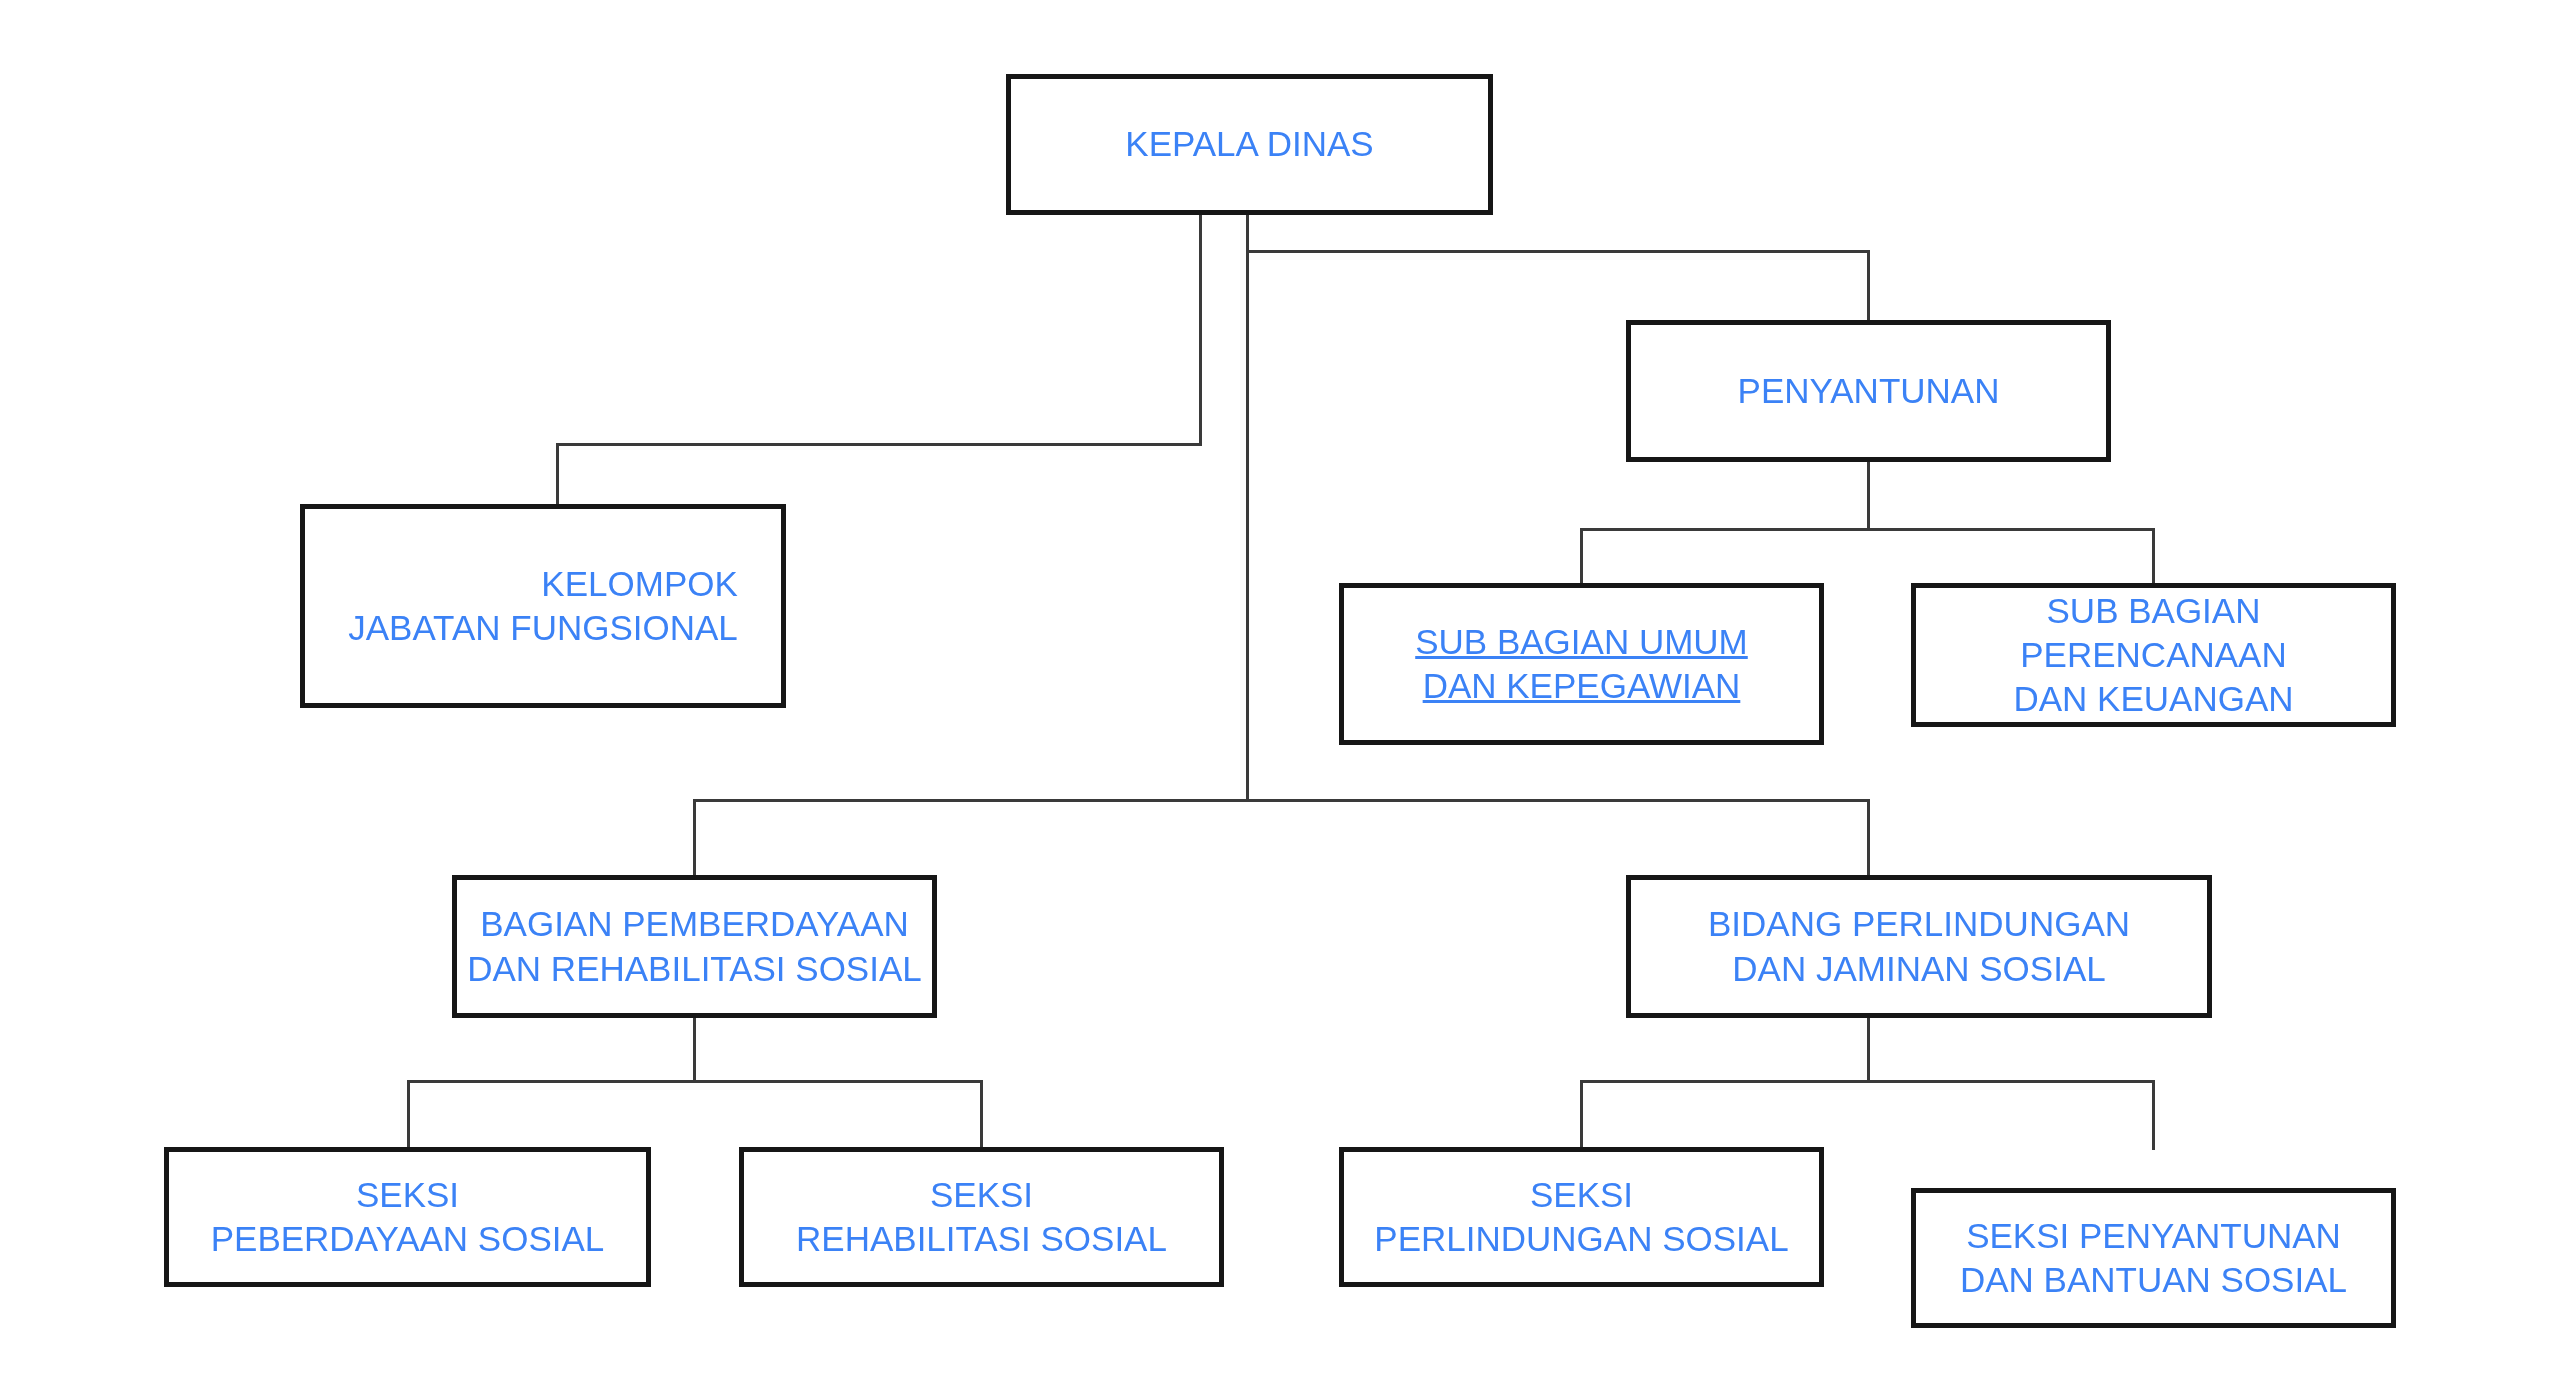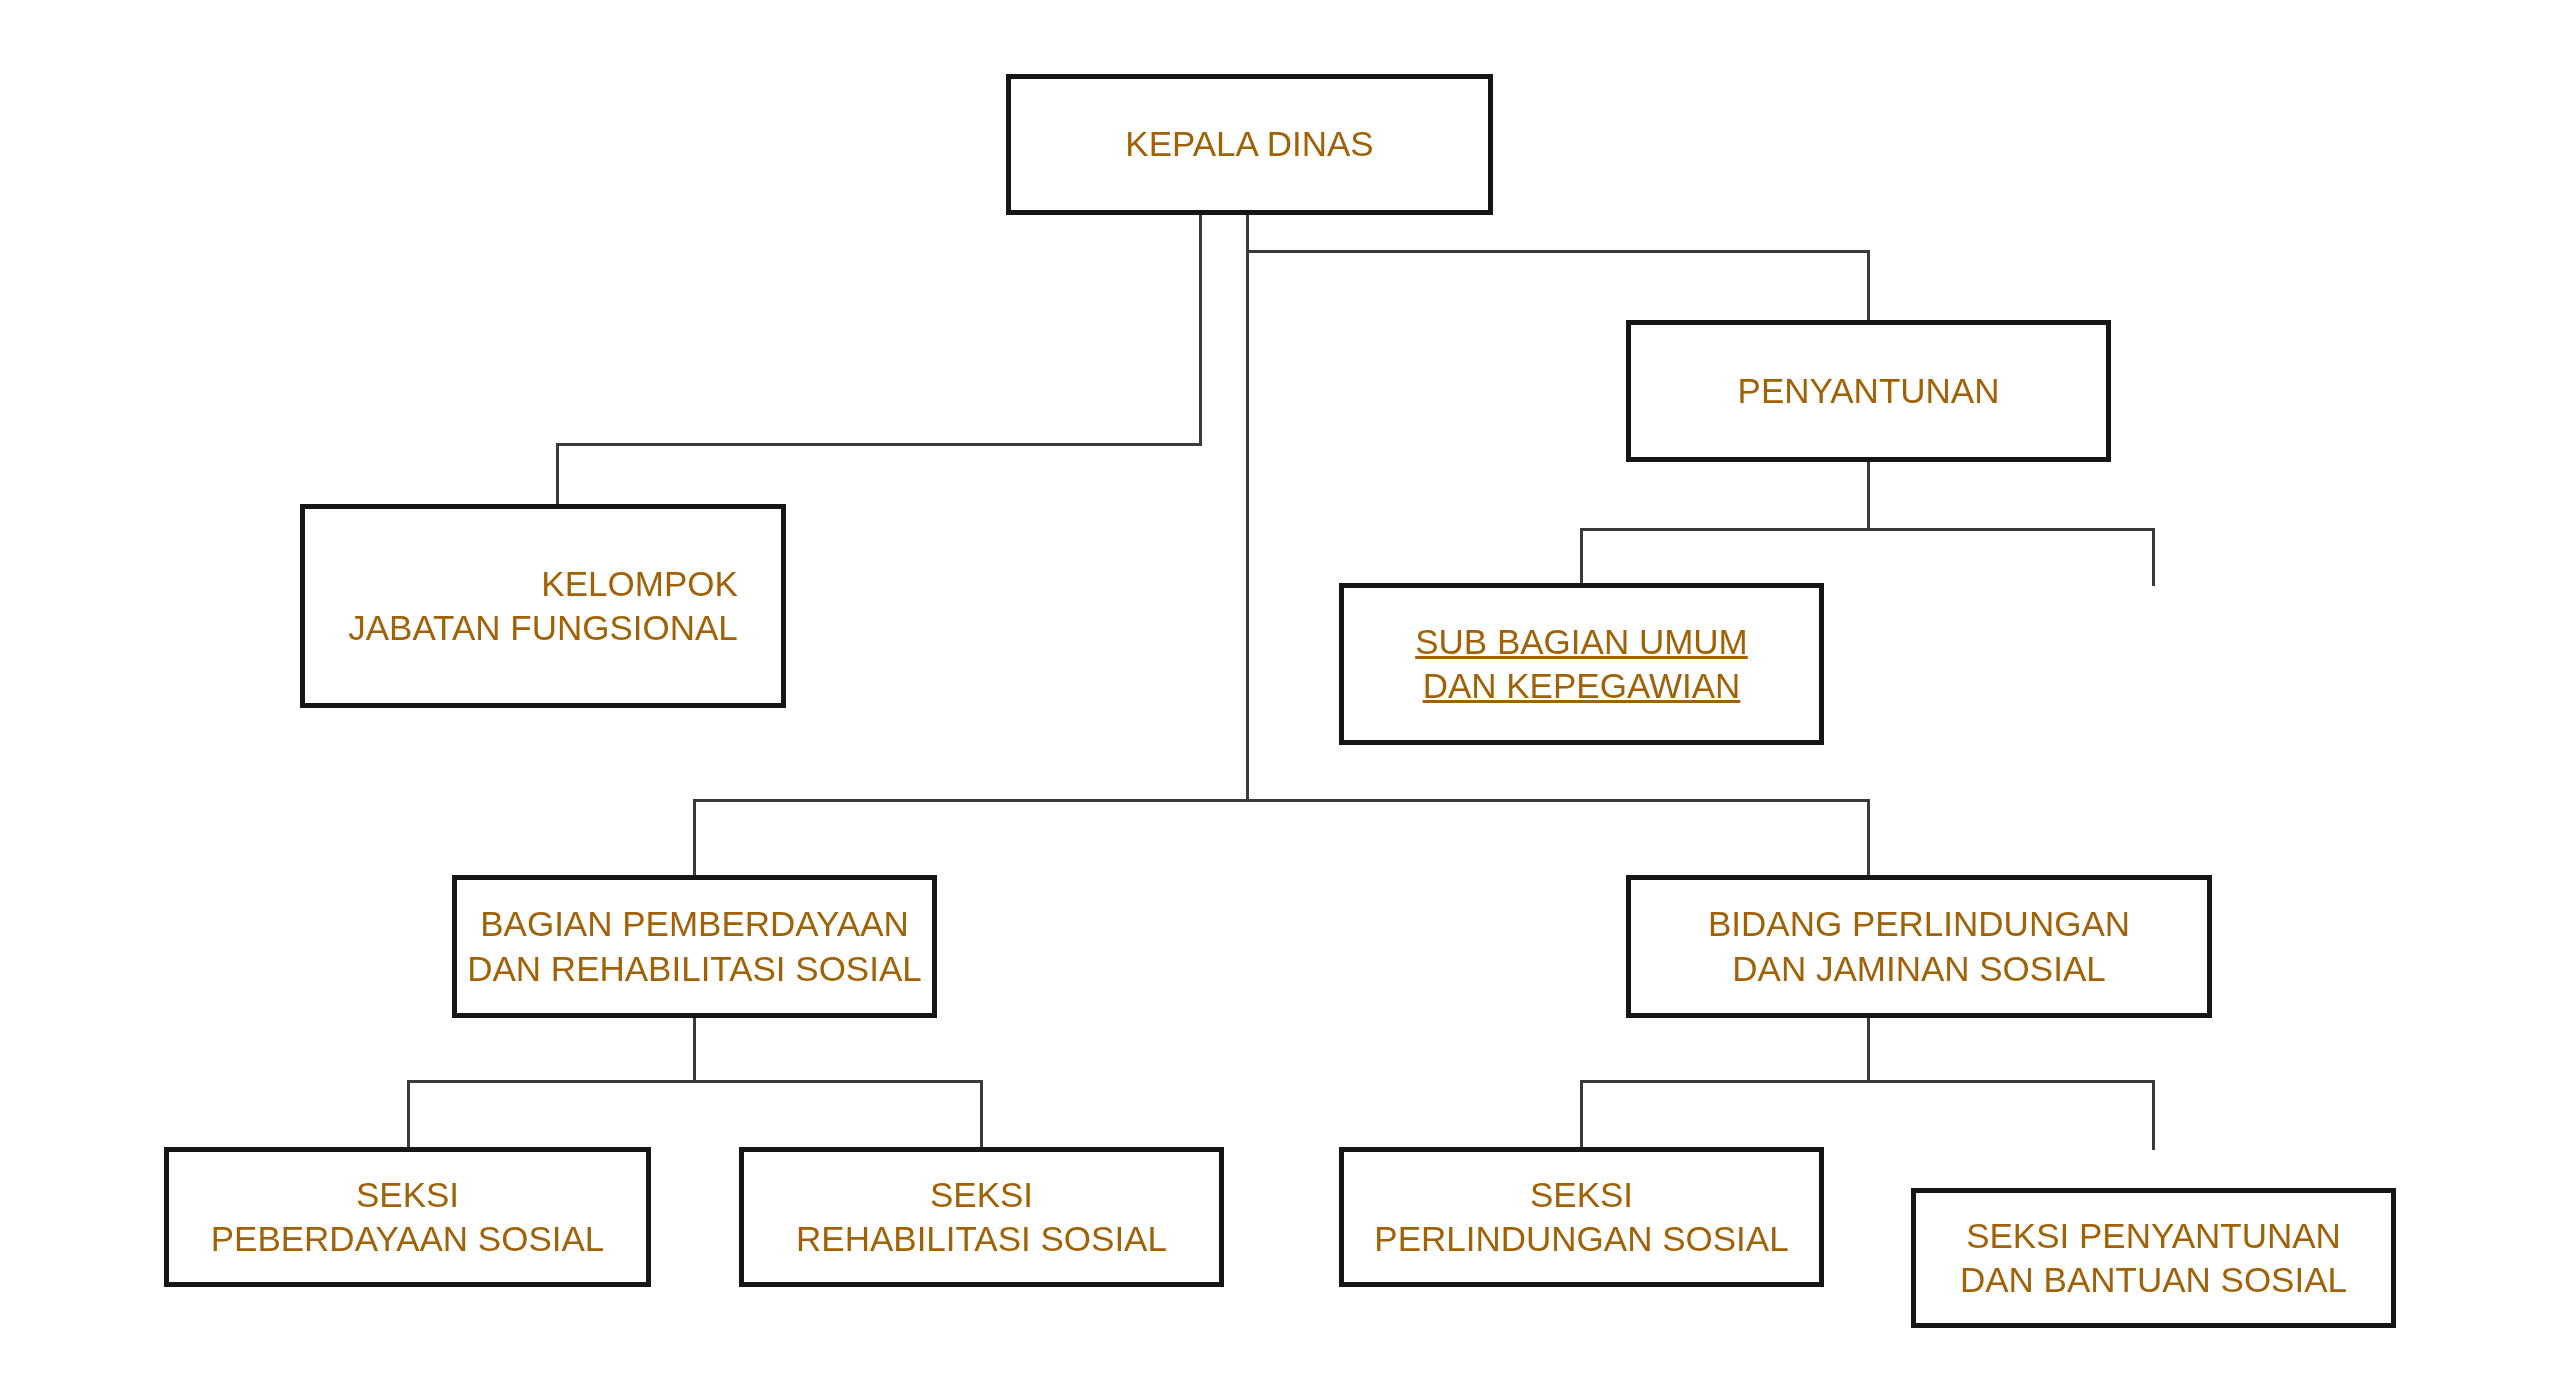--- a/index.html
+++ b/index.html
@@ -19,21 +19,21 @@
   }
   .line {
     position: absolute;
     background: #3a3a3a;
   }
   .node {
     position: absolute;
     box-sizing: border-box;
     border: 5.4px solid #161616;
     background: #ffffff;
-    color: #a16207;
+    color: #3b82f6;
     font-size: 35px;
     line-height: 1.26;
     letter-spacing: 0px;
     white-space: pre-line;
     display: flex;
     align-items: center;
     justify-content: center;
     text-align: center;
     padding: 4px 6.7px;
   }
@@ -74,20 +74,23 @@
   <div class="node" style="left:1006px; top:74px; width:487px; height:141px;">KEPALA DINAS</div>
 
   <div class="node" style="left:300px; top:504px; width:486px; height:204px;text-align:right;">KELOMPOK
 JABATAN FUNGSIONAL</div>
 
   <div class="node" style="left:1626px; top:320px; width:485px; height:142px;">PENYANTUNAN</div>
 
   <div class="node" style="left:1339px; top:583px; width:485px; height:162px;text-decoration:underline;">SUB BAGIAN UMUM
 DAN KEPEGAWIAN</div>
 
+  <div class="node" style="left:1911px; top:583px; width:485px; height:144px;">SUB BAGIAN
+PERENCANAAN
+DAN KEUANGAN</div>
 
   <div class="node" style="left:452px; top:875px; width:485px; height:143px;">BAGIAN PEMBERDAYAAN
 DAN REHABILITASI SOSIAL</div>
 
   <div class="node" style="left:1626px; top:875px; width:586px; height:143px;">BIDANG PERLINDUNGAN
 DAN JAMINAN SOSIAL</div>
 
   <div class="node" style="left:164px; top:1147px; width:487px; height:140px;">SEKSI
 PEBERDAYAAN SOSIAL</div>
 

